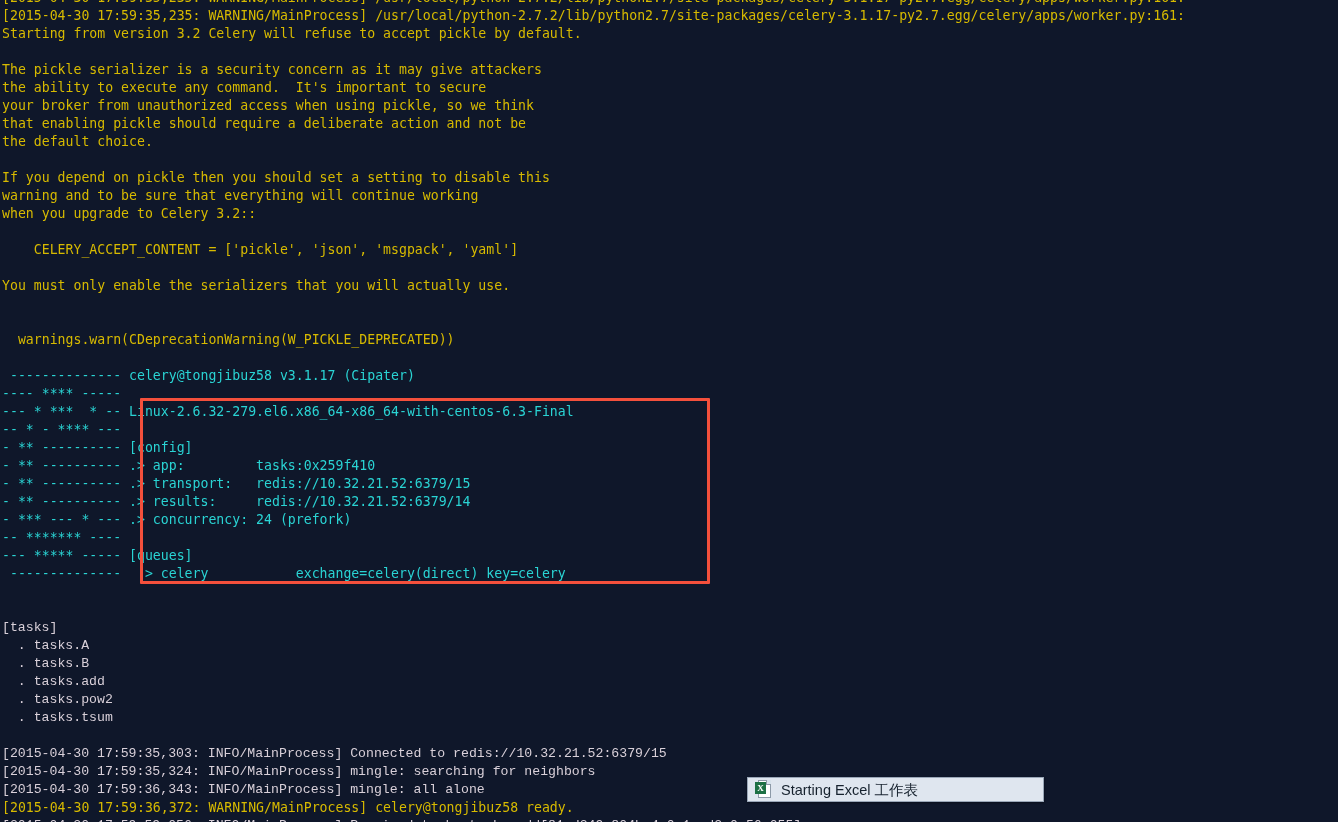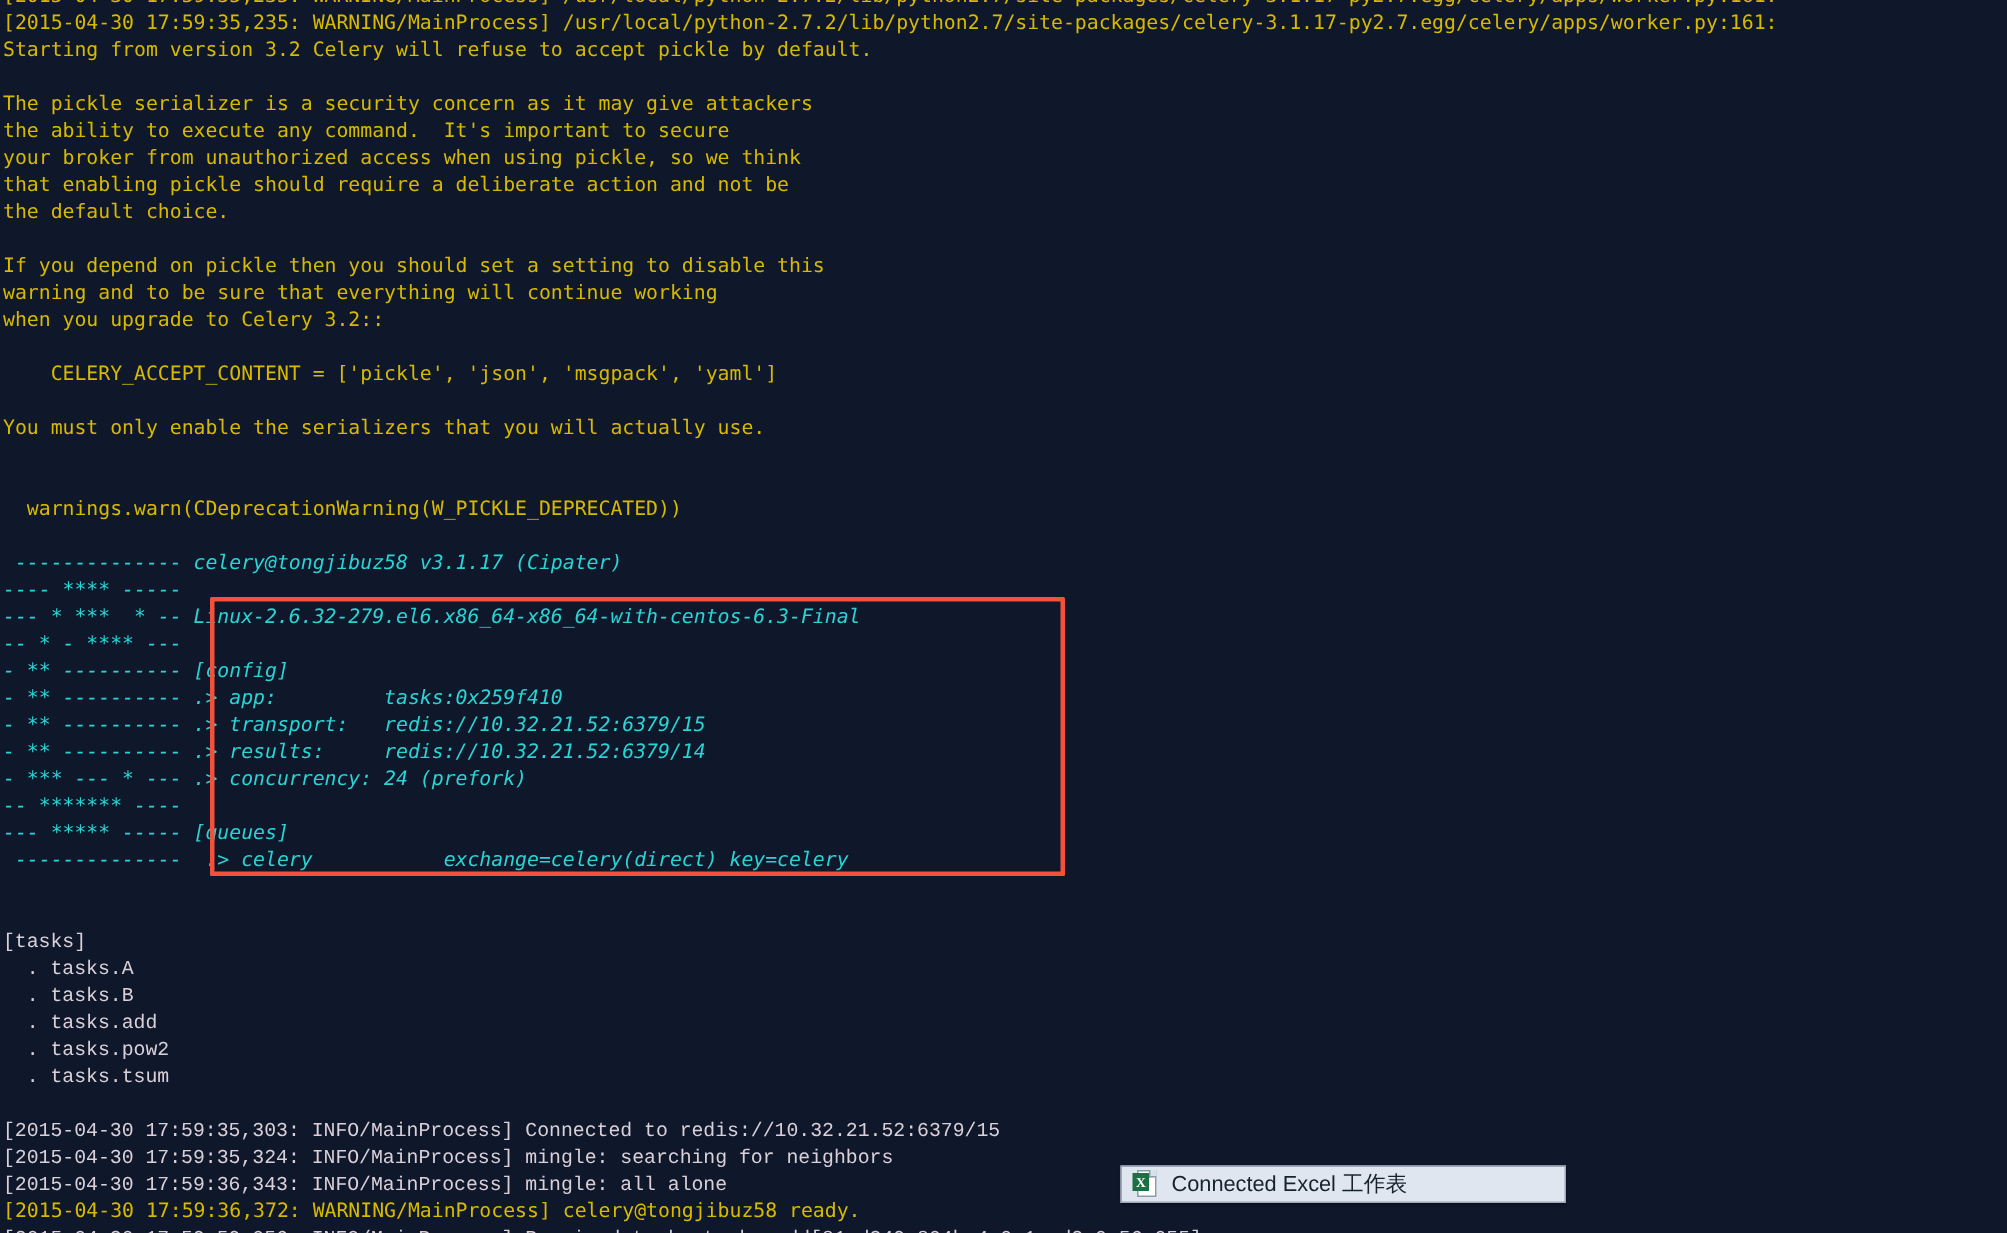--- a/index.html
+++ b/index.html
@@ -28,21 +28,21 @@
     padding: 0 0 0 2px;
     box-sizing: border-box;
   }
   .line {
     height: 18px;
     white-space: pre;
     overflow: visible;
   }
   .c-yellow  { color: #d7ba00; }
   .c-white   { color: #d9d0d9; font-family: Liberation Mono, monospace; }
-  .c-cyan    { color: #2ad4d4; font-style: italic; }
+  .c-cyan    { color: #2ad4d4; }
 
   
   #redbox {
     position: absolute;
     left: 140px;
     top: 398px;
     width: 570px;
     height: 186px;
     border: 3px solid #f4503c;
     box-sizing: border-box;
@@ -114,16 +114,16 @@
   <div class="term" id="term-body"><div class="line c-yellow">[2015-04-30 17:59:35,235: WARNING/MainProcess] /usr/local/python-2.7.2/lib/python2.7/site-packages/celery-3.1.17-py2.7.egg/celery/apps/worker.py:161:</div><div class="line c-yellow">[2015-04-30 17:59:35,235: WARNING/MainProcess] /usr/local/python-2.7.2/lib/python2.7/site-packages/celery-3.1.17-py2.7.egg/celery/apps/worker.py:161:</div><div class="line c-yellow">Starting from version 3.2 Celery will refuse to accept pickle by default.</div><div class="line c-yellow"></div><div class="line c-yellow">The pickle serializer is a security concern as it may give attackers</div><div class="line c-yellow">the ability to execute any command.  It's important to secure</div><div class="line c-yellow">your broker from unauthorized access when using pickle, so we think</div><div class="line c-yellow">that enabling pickle should require a deliberate action and not be</div><div class="line c-yellow">the default choice.</div><div class="line c-yellow"></div><div class="line c-yellow">If you depend on pickle then you should set a setting to disable this</div><div class="line c-yellow">warning and to be sure that everything will continue working</div><div class="line c-yellow">when you upgrade to Celery 3.2::</div><div class="line c-yellow"></div><div class="line c-yellow">    CELERY_ACCEPT_CONTENT = ['pickle', 'json', 'msgpack', 'yaml']</div><div class="line c-yellow"></div><div class="line c-yellow">You must only enable the serializers that you will actually use.</div><div class="line c-yellow"></div><div class="line c-yellow"></div><div class="line c-yellow">  warnings.warn(CDeprecationWarning(W_PICKLE_DEPRECATED))</div><div class="line c-yellow"></div><div class="line c-cyan"> -------------- celery@tongjibuz58 v3.1.17 (Cipater)</div><div class="line c-cyan">---- **** -----</div><div class="line c-cyan">--- * ***  * -- Linux-2.6.32-279.el6.x86_64-x86_64-with-centos-6.3-Final</div><div class="line c-cyan">-- * - **** ---</div><div class="line c-cyan">- ** ---------- [config]</div><div class="line c-cyan">- ** ---------- .&gt; app:         tasks:0x259f410</div><div class="line c-cyan">- ** ---------- .&gt; transport:   redis://10.32.21.52:6379/15</div><div class="line c-cyan">- ** ---------- .&gt; results:     redis://10.32.21.52:6379/14</div><div class="line c-cyan">- *** --- * --- .&gt; concurrency: 24 (prefork)</div><div class="line c-cyan">-- ******* ----</div><div class="line c-cyan">--- ***** ----- [queues]</div><div class="line c-cyan"> --------------  .&gt; celery           exchange=celery(direct) key=celery</div><div class="line c-cyan"></div><div class="line c-cyan"></div><div class="line c-white">[tasks]</div><div class="line c-white">  . tasks.A</div><div class="line c-white">  . tasks.B</div><div class="line c-white">  . tasks.add</div><div class="line c-white">  . tasks.pow2</div><div class="line c-white">  . tasks.tsum</div><div class="line c-white"></div><div class="line c-white">[2015-04-30 17:59:35,303: INFO/MainProcess] Connected to redis://10.32.21.52:6379/15</div><div class="line c-white">[2015-04-30 17:59:35,324: INFO/MainProcess] mingle: searching for neighbors</div><div class="line c-white">[2015-04-30 17:59:36,343: INFO/MainProcess] mingle: all alone</div><div class="line c-yellow">[2015-04-30 17:59:36,372: WARNING/MainProcess] celery@tongjibuz58 ready.</div><div class="line c-white">[2015-04-30 17:59:59,056: INFO/MainProcess] Received task: tasks.add[81ed349-804b-4e0-1c-d2-0-56-055]</div></div>
 
   <div id="redbox"></div>
 
   <div id="tooltip">
     <span class="xl-icon">
       <span class="page"></span>
       <span class="corner"></span>
       <span class="xbadge">X</span>
     </span>
-    <span class="label">Connected Excel 工作表</span>
+    <span class="label">Starting Excel 工作表</span>
   </div>
 
 </div>
 
 </body></html>

